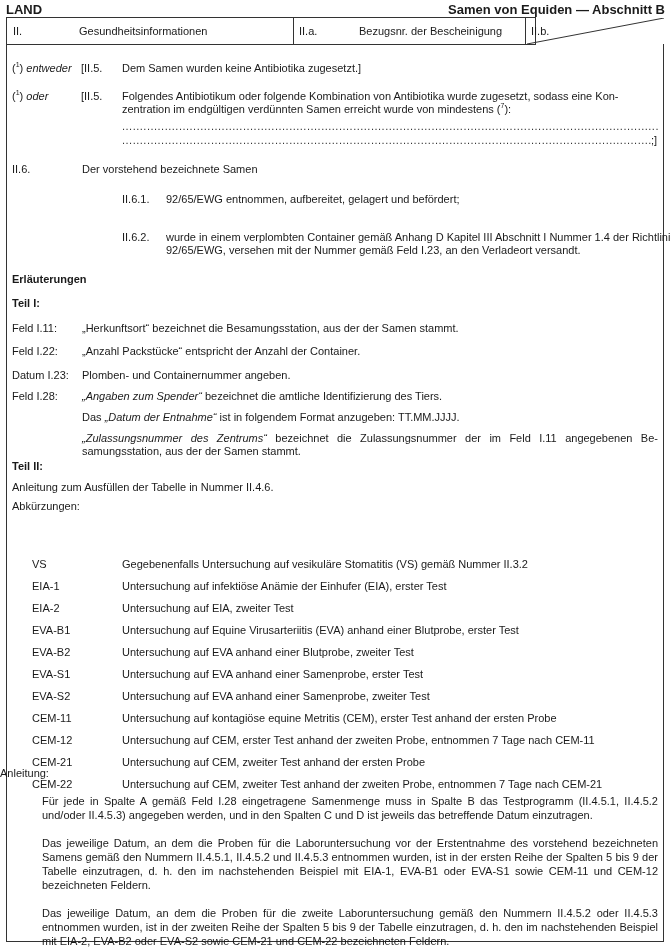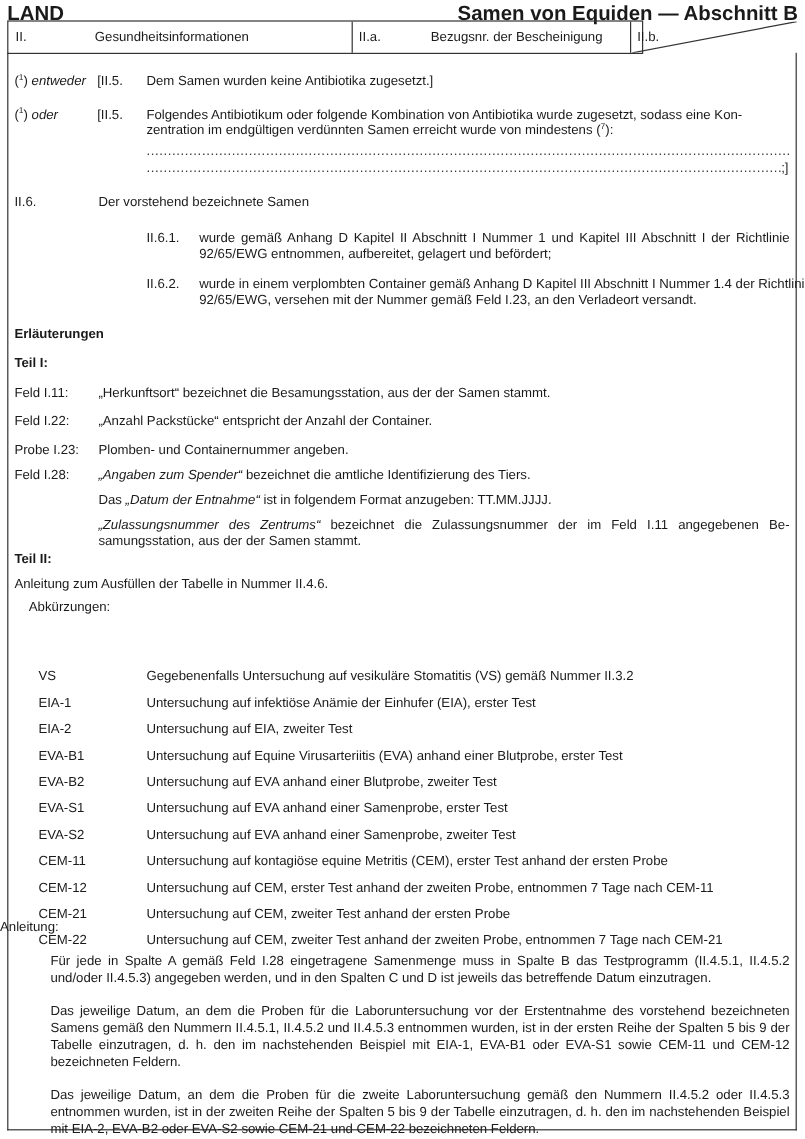--- a/index.html
+++ b/index.html
@@ -1,21 +1,21 @@
 <!DOCTYPE html>
 <html><head>
 <meta charset="utf-8">
 <style>
   html, body { margin: 0; padding: 0; background: #ffffff; }
   body {
     width: 671px; height: 949px; position: relative; overflow: hidden;
     font-family: "Liberation Sans", "DejaVu Sans", sans-serif;
     font-size: 11px; color: #1a1a1a; line-height: 1.2;
   }
-  .topline { position: absolute; top: 2px; left: 6px; right: 6px; height: 14px; font-weight: bold; font-size: 17px; }
+  .topline { position: absolute; top: 2px; left: 6px; right: 6px; height: 14px; font-weight: bold; font-size: 13px; }
   .topline .land { position: absolute; left: 0; top: 0; }
   .topline .title { position: absolute; right: 0; top: 0; }
   .hdr { position: absolute; top: 17px; left: 6px; width: 530px; height: 28px; border: 1px solid #333; box-sizing: border-box; }
   .hdr .cell { position: absolute; top: 0; height: 26px; line-height: 26px; }
   .hdr .vline { position: absolute; top: 0; width: 1px; height: 26px; background: #333; }
   .frame { position: absolute; top: 44px; left: 6px; width: 658px; height: 898px; border: 1px solid #333; border-top: none; box-sizing: border-box; }
   .abs { position: absolute; }
   .it { font-style: italic; }
   .b { font-weight: bold; }
   sup { font-size: 7px; vertical-align: super; line-height: 0; }
@@ -61,55 +61,54 @@
 </div>
 <div class="dots" style="top:120px;left:122px;width:536px;">....................................................................................................................................................................................................................................................................</div>
 <div class="dots" style="top:134px;left:122px;width:529px;">..................................................................................................................................................................................................................................................................</div>
 <span class="abs" style="top:134px;left:651px;">;]</span>
 
 <span class="abs" style="top:163px;left:12px;">II.6.</span>
 <span class="abs" style="top:163px;left:82px;">Der vorstehend bezeichnete Samen</span>
 
 <span class="abs" style="top:193px;left:122px;">II.6.1.</span>
 <div class="abs" style="top:193px;left:166px;width:492px;">
-  <div style="text-align:justify;text-align-last:justify;white-space:nowrap;">wurde gemäß Anhang D Kapitel II Abschnitt I Nummer 1 und Kapitel III Abschnitt I der Richtlinie</div>
   <div>92/65/EWG entnommen, aufbereitet, gelagert und befördert;</div>
 </div>
 
 <span class="abs" style="top:231px;left:122px;">II.6.2.</span>
 <div class="abs" style="top:231px;left:166px;width:492px;">
   <div style="white-space:nowrap;">wurde in einem verplombten Container gemäß Anhang D Kapitel III Abschnitt I Nummer 1.4 der Richtlinie</div>
   <div>92/65/EWG, versehen mit der Nummer gemäß Feld I.23, an den Verladeort versandt.</div>
 </div>
 
 <span class="abs b" style="top:273px;left:12px;">Erläuterungen</span>
 <span class="abs b" style="top:297px;left:12px;">Teil I:</span>
 
 <span class="abs" style="top:322px;left:12px;">Feld I.11:</span>
 <span class="abs" style="top:322px;left:82px;">„Herkunftsort“ bezeichnet die Besamungsstation, aus der der Samen stammt.</span>
 
 <span class="abs" style="top:345px;left:12px;">Feld I.22:</span>
 <span class="abs" style="top:345px;left:82px;">„Anzahl Packstücke“ entspricht der Anzahl der Container.</span>
 
-<span class="abs" style="top:369px;left:12px;">Probe I.23:</span>
+<span class="abs" style="top:369px;left:12px;">Datum I.23:</span>
 <span class="abs" style="top:369px;left:82px;">Plomben- und Containernummer angeben.</span>
 
 <span class="abs" style="top:390px;left:12px;">Feld I.28:</span>
 <div class="abs" style="top:390px;left:82px;"><span class="it">„Angaben zum Spender“</span><span> bezeichnet die amtliche Identifizierung des Tiers.</span></div>
 
 <div class="abs" style="top:411px;left:82px;"><span>Das </span><span class="it">„Datum der Entnahme“</span><span> ist in folgendem Format anzugeben: TT.MM.JJJJ.</span></div>
 
 <div class="abs" style="top:432px;left:82px;width:576px;">
   <div style="text-align:justify;text-align-last:justify;white-space:nowrap;"><span class="it">„Zulassungsnummer des Zentrums“</span><span> bezeichnet die Zulassungsnummer der im Feld I.11 angegebenen Be-</span></div>
   <div>samungsstation, aus  der der Samen stammt.</div>
 </div>
 
 <span class="abs b" style="top:460px;left:12px;">Teil II:</span>
 <span class="abs" style="top:481px;left:12px;">Anleitung zum Ausfüllen der Tabelle in Nummer II.4.6.</span>
-<span class="abs" style="top:500px;left:12px;margin-left:12px;">Abkürzungen:</span>
+<span class="abs" style="top:500px;left:12px;">Abkürzungen:</span>
 
 <div class="abs" style="top:522px;left:32px;width:626px;margin-top:36px;">
   <div style="position:relative;height:22px;">
       <span class="abs" style="left:0;">VS</span>
       <span class="abs" style="left:90px;">Gegebenenfalls Untersuchung auf vesikuläre Stomatitis (VS) gemäß Nummer II.3.2</span>
     </div>
   <div style="position:relative;height:22px;">
       <span class="abs" style="left:0;">EIA-1</span>
       <span class="abs" style="left:90px;">Untersuchung auf infektiöse Anämie der Einhufer (EIA), erster Test</span>
     </div>

